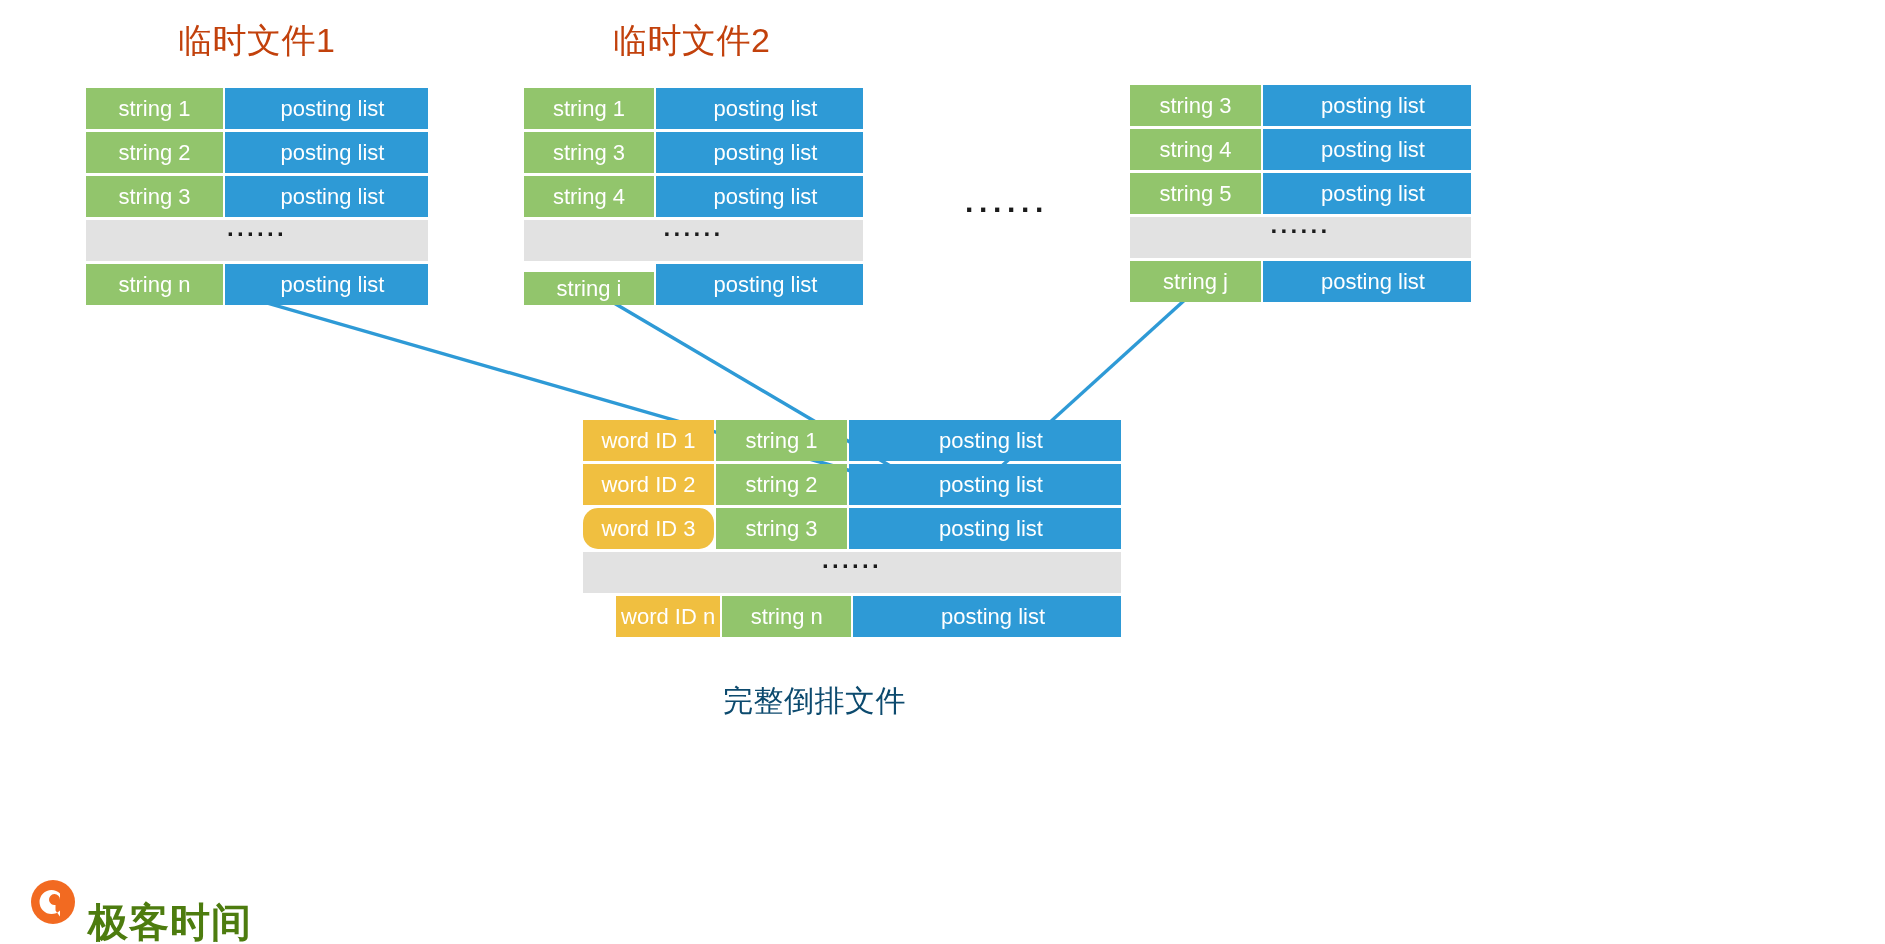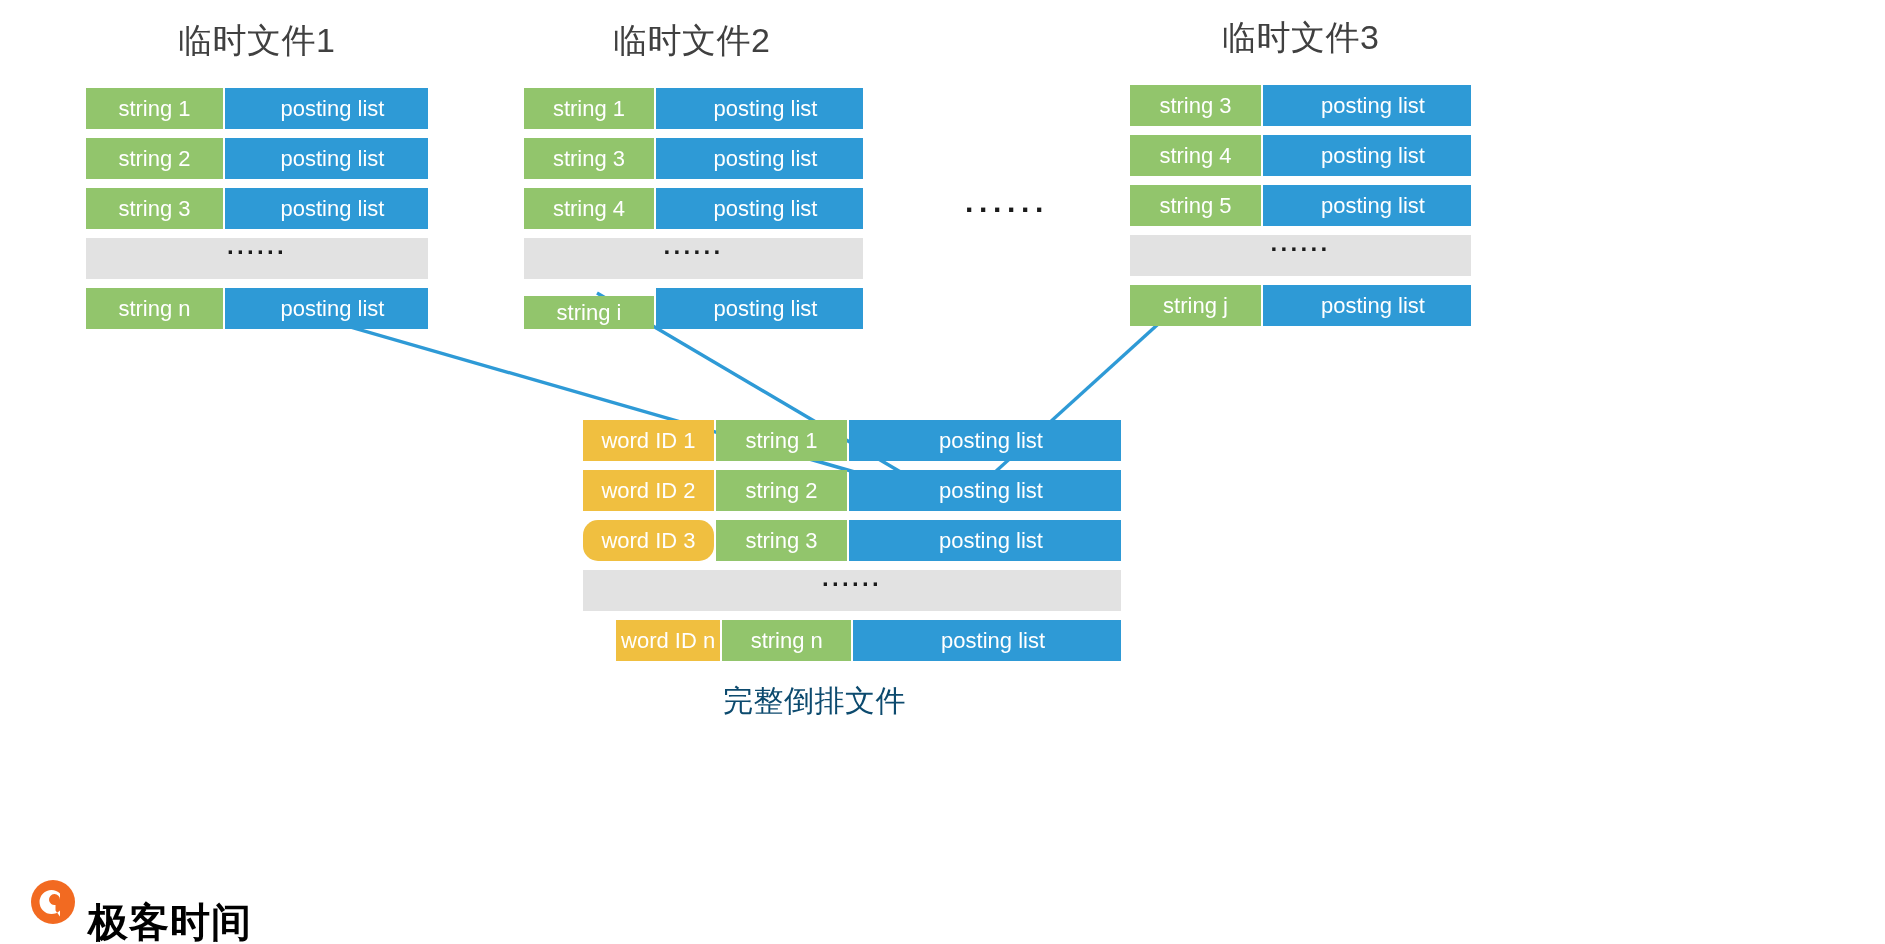--- a/index.html
+++ b/index.html
@@ -18,32 +18,32 @@
     position: absolute;
     left: 0; top: 0;
     width: 1885px;
     height: 944px;
   }
 
   
   .file-title {
     position: absolute;
     font-size: 34px;
-    color: #404040;
+    color: #c2410c;
     font-weight: 400;
     white-space: nowrap;
     letter-spacing: 0.5px;
   }
 
   
   .table {
     position: absolute;
     display: flex;
     flex-direction: column;
-    gap: 9px;
+    gap: 3px;
   }
   .row {
     display: flex;
     gap: 2px;
     height: 41px;
   }
   .cell {
     display: flex;
     align-items: center;
     justify-content: center;
@@ -114,21 +114,21 @@
     gap: 12px;
   }
   #logo-mark {
     width: 46px;
     height: 46px;
     flex: 0 0 46px;
     position: relative;
   }
   #logo-text {
     font-size: 40px;
-    color: #000000;
+    color: #4d7c0f;
     font-weight: 700;
     letter-spacing: 1px;
     line-height: 1;
     white-space: nowrap;
     margin-top: 40px;
   }
 </style>
 </head>
 <body>
 
@@ -205,21 +205,20 @@
     </div>
 
     <div class="row">
       <div class="cell string" style="width:130px;margin-top:8px;">string i</div>
       <div class="cell post" style="width:207px;">posting list</div>
     </div>
   </div>
 
   <div class="gap-dots" style="left:965px; top:193px;">······</div>
 
-  <div class="file-title" style="left:1222px; top:15px;">临时文件3</div>
 
   <div class="table" style="left:1130px; top:85px; width:341px;">
 
     <div class="row">
       <div class="cell string" style="width:131px;">string 3</div>
       <div class="cell post" style="width:208px;">posting list</div>
     </div>
 
     <div class="row">
       <div class="cell string" style="width:131px;">string 4</div>

